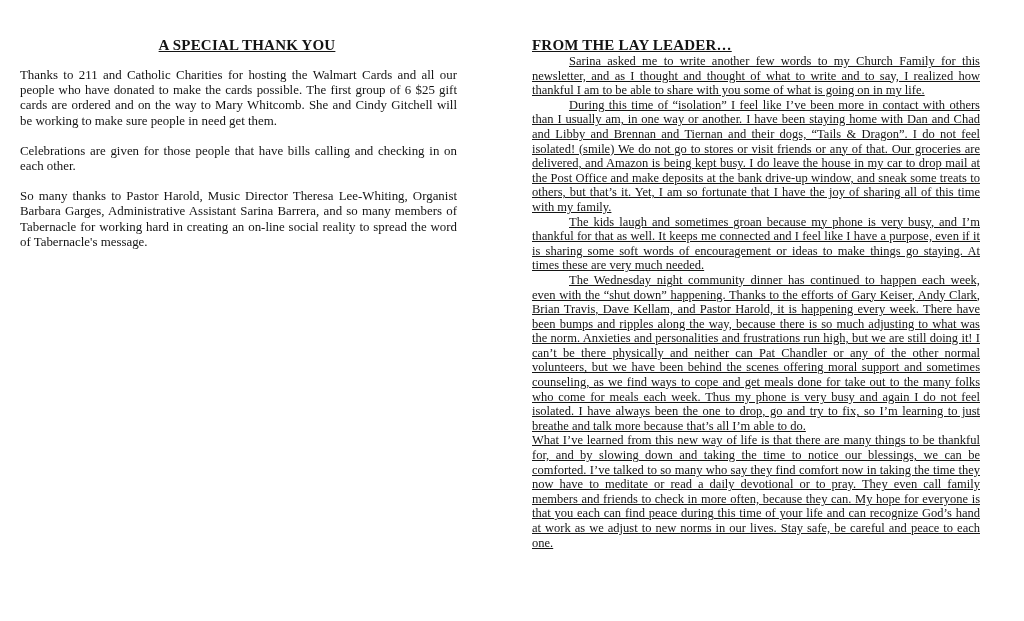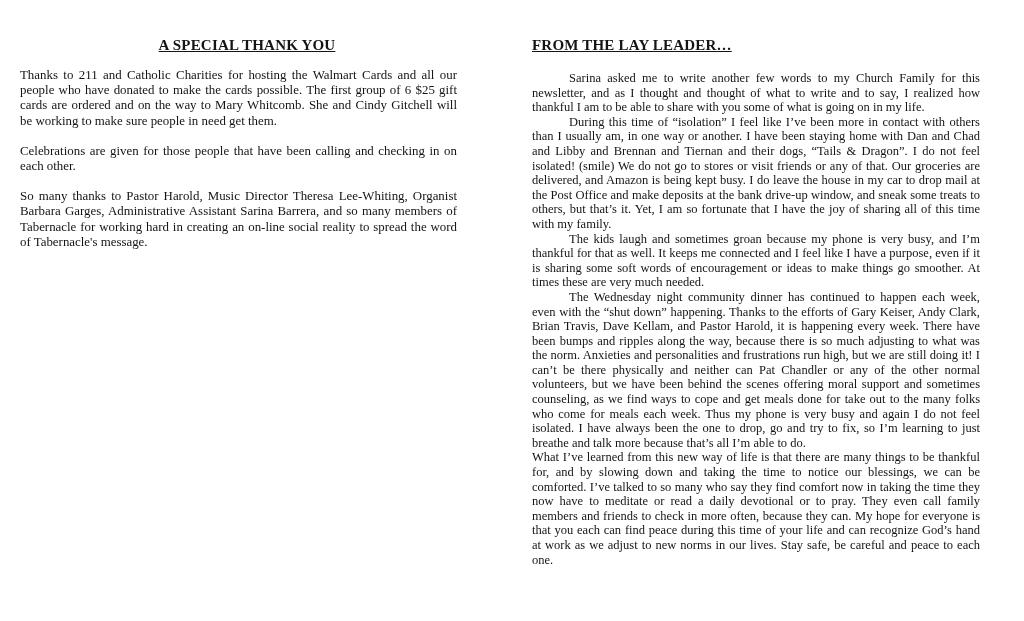--- a/index.html
+++ b/index.html
@@ -28,57 +28,58 @@
 
   .heading {
     font-weight: bold;
     font-size: 15px;
     line-height: 18px;
     text-decoration: underline;
     margin: 6px 0 0 0;
     letter-spacing: 0.2px;
   }
   .heading-left  { text-align: center; margin-bottom: 14px; }
-  .heading-right { text-align: left;  margin-bottom: 17px; }
+  .heading-right { text-align: left;  margin-bottom: 0; }
 
   .col-left p {
     font-size: 12.9px;
     line-height: 15.2px;
     text-align: justify;
     margin: 0 17px 15px 0;
   }
   .col-right p {
     font-size: 12.5px;
     line-height: 14.6px;
     text-align: justify;
     margin: 0;
+    text-decoration: underline;
   }
   .col-right p.indent { text-indent: 37px; }
 
   .signature {
     margin-left: 257px;
     font-size: 12.5px;
     line-height: 14.6px;
   }
   .signature div { text-align: left; }
 </style>
 </head>
 <body>
 
 <div class="page">
 
   <div class="col-left">
     <div class="heading heading-left">A SPECIAL THANK YOU</div>
     <p>Thanks to 211 and Catholic Charities for hosting the Walmart Cards and all our people who have donated to make the cards possible.  The first group of 6 $25 gift cards are ordered and on the way to Mary Whitcomb. She and Cindy Gitchell will be working to make sure people in need get them.</p>
-    <p>Celebrations are given for those people that have been calling and checking in on each other.</p>
+    <p>Celebrations are given for those people that have bills calling and checking in on each other.</p>
     <p>So many thanks to Pastor Harold, Music Director Theresa Lee-Whiting, Organist Barbara Garges, Administrative Assistant Sarina Barrera, and so many members of Tabernacle for working hard in creating an on-line social reality to spread the word of Tabernacle's message.</p>
   </div>
 
   <div class="col-right">
     <div class="heading heading-right">FROM THE LAY LEADER…</div>
     <p class="indent">Sarina asked me to write another few words to my Church Family for this newsletter, and as I thought and thought of what to write and to say, I realized how thankful I am to be able to share with you some of what is going on in my life.</p>
     <p class="indent">During this time of “isolation” I feel like I’ve been more in contact with others than I usually am, in one way or another.  I have been staying home with Dan and Chad and Libby and Brennan and Tiernan and their dogs, “Tails &amp; Dragon”.  I do not feel isolated! (smile)  We do not go to stores or visit friends or any of that.  Our groceries are delivered, and Amazon is being kept busy.  I do leave the house in my car to drop mail at the Post Office and make deposits at the bank drive-up window, and sneak some treats to others, but that’s it.  Yet, I am so fortunate that I have the joy of sharing all of this time with my family.</p>
-    <p class="indent">The kids laugh and sometimes groan because my phone is very busy, and I’m thankful for that as well.  It keeps me connected and I feel like I have a purpose, even if it is sharing some soft words of encouragement or ideas to make things go smoother.  At times these are very much needed.</p>
+    <p class="indent">The kids laugh and sometimes groan because my phone is very busy, and I’m thankful for that as well.  It keeps me connected and I feel like I have a purpose, even if it is sharing some soft words of encouragement or ideas to make things go staying.  At times these are very much needed.</p>
     <p class="indent">The Wednesday night community dinner has continued to happen each week, even with the “shut down” happening.  Thanks to the efforts of Gary Keiser, Andy Clark, Brian Travis, Dave Kellam, and Pastor Harold, it is happening every week.  There have been bumps and ripples along the way, because there is so much adjusting to what was the norm.  Anxieties and personalities and frustrations run high, but we are still doing it!  I can’t be there physically and neither can Pat Chandler or any of the other normal volunteers, but we have been behind the scenes offering moral support and sometimes counseling, as we find ways to cope and  get meals done for take out to the many folks who come for meals each week.  Thus my phone is very busy and again I do not feel isolated.  I have always been the one to drop, go and try to fix, so I’m learning to just breathe and talk more because that’s all I’m able to do.</p>
     <p>What I’ve learned from this new way of life is that there are many things to be thankful for, and by slowing down and taking the time to notice our blessings, we can be comforted. I’ve talked to so many who say they find comfort now in taking the time they now have to meditate or read a daily devotional or to pray.  They even call family members and friends to check in more often, because they can.  My hope for everyone is that you each can find peace during this time of your life and can recognize God’s hand at work as we adjust to new norms in our lives.  Stay safe, be careful and peace to each one.</p>
   </div>
 
 </div>
 
 </body></html>

